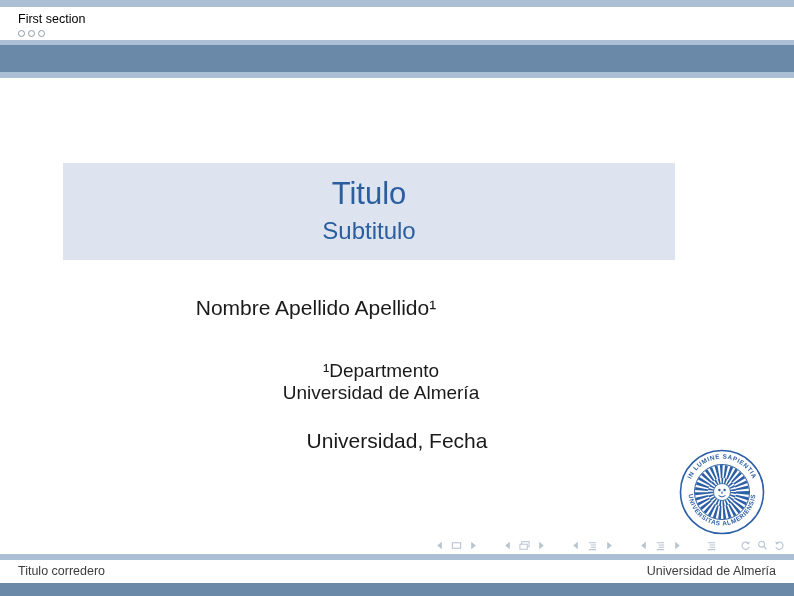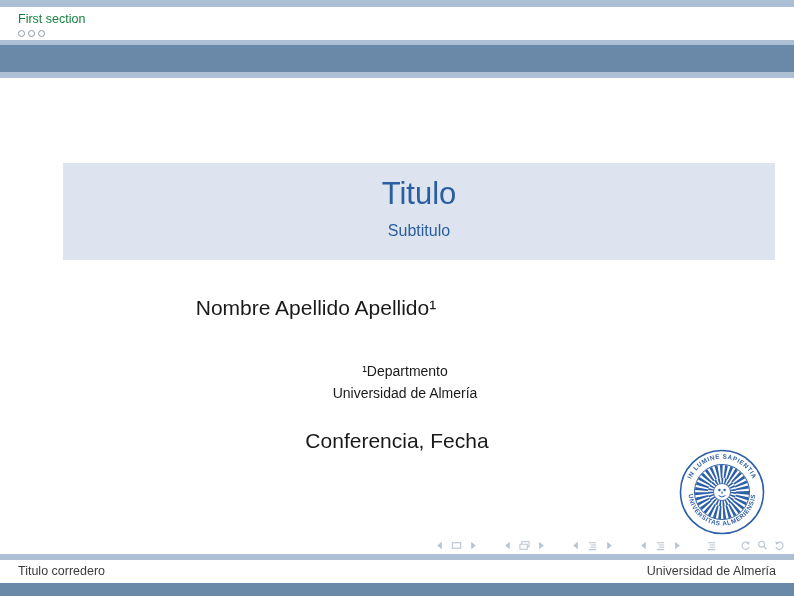--- a/index.html
+++ b/index.html
@@ -11,34 +11,34 @@
   .stripe{position:absolute;left:0;width:794px;background:#adbfd4;}
   .stripe-top{top:0;height:7px;}
   .stripe-a{top:40px;height:5px;}
   .main-bar{position:absolute;left:0;top:45px;width:794px;height:27px;background:#6a89a9;}
   .stripe-b{top:72px;height:6px;}
 
   .headline{position:absolute;left:0;top:7px;width:794px;height:33px;background:#ffffff;}
   .head-col{position:absolute;top:5px;}
   .head-col.left{left:18px;text-align:left;}
   .head-col.right{right:18px;text-align:left;}
-  .section-label{font-size:12.5px;color:#15803d;display:block;line-height:15px;cursor:pointer;}
+  .section-label{font-size:12.5px;color:#000000;display:block;line-height:15px;cursor:pointer;}
   .dots{margin-top:3px;display:flex;gap:3px;cursor:pointer;}
   .dot{width:7px;height:7px;border:1.2px solid #8d98a4;border-radius:50%;box-sizing:border-box;background:#fff;}
 
   
-  .title-box{position:absolute;left:63px;top:163px;width:712px;height:97px;
+  .title-box{position:absolute;left:63px;top:163px;width:612px;height:97px;
              background:#dde4ef;text-align:center;}
   .title-text{margin-top:14px;font-size:31px;color:#2b5e9e;line-height:34px;}
-  .subtitle-text{margin-top:8px;font-size:16px;color:#2b5e9e;line-height:24px;}
+  .subtitle-text{margin-top:8px;font-size:24px;color:#2b5e9e;line-height:24px;}
 
   .author-line{position:absolute;left:0;top:296px;width:632px;text-align:center;
                font-size:21px;color:#1a1a1a;}
   .institute-block{position:absolute;left:0;top:360px;width:762px;text-align:center;
-                   font-size:14px;color:#1a1a1a;line-height:22px;padding-left:24px;}
+                   font-size:19px;color:#1a1a1a;line-height:22px;}
   .date-line{position:absolute;left:0;top:429px;width:794px;text-align:center;
              font-size:21px;color:#1a1a1a;}
 
   
   .seal{position:absolute;left:679px;top:449px;width:86px;height:86px;}
 
   
   .navbar{position:absolute;top:538px;right:9px;height:15px;display:flex;align-items:center;}
   .nav-icon{width:11px;height:11px;display:inline-block;margin-left:6px;cursor:pointer;}
   .gap-big{margin-left:23px;}
@@ -77,21 +77,21 @@
     <div class="subtitle-text">Subtitulo</div>
   </div>
 
   <div class="author-line">Nombre Apellido Apellido¹</div>
 
   <div class="institute-block">
     <div>¹Departmento</div>
     <div>Universidad de Almería</div>
   </div>
 
-  <div class="date-line">Conferencia, Fecha</div>
+  <div class="date-line">Universidad, Fecha</div>
 
   <svg class="seal" viewBox="-43 -43 86 86" xmlns="http://www.w3.org/2000/svg">
     <defs>
       <path id="sealTopArc" d="M -33.5 0 A 33.5 33.5 0 0 1 33.5 0"></path>
       <path id="sealBotArc" d="M -33.5 0 A 33.5 33.5 0 0 0 33.5 0"></path>
     </defs>
     <circle cx="0" cy="0" r="41.5" fill="none" stroke="#2d5fa6" stroke-width="1.6"></circle>
     <circle cx="0" cy="0" r="27.5" fill="none" stroke="#2d5fa6" stroke-width="1"></circle>
     <text font-size="6.3" font-weight="bold" fill="#2d5fa6" letter-spacing="0.6">
       <textPath href="#sealTopArc" startOffset="50%" text-anchor="middle">IN LUMINE SAPIENTIA</textPath>

